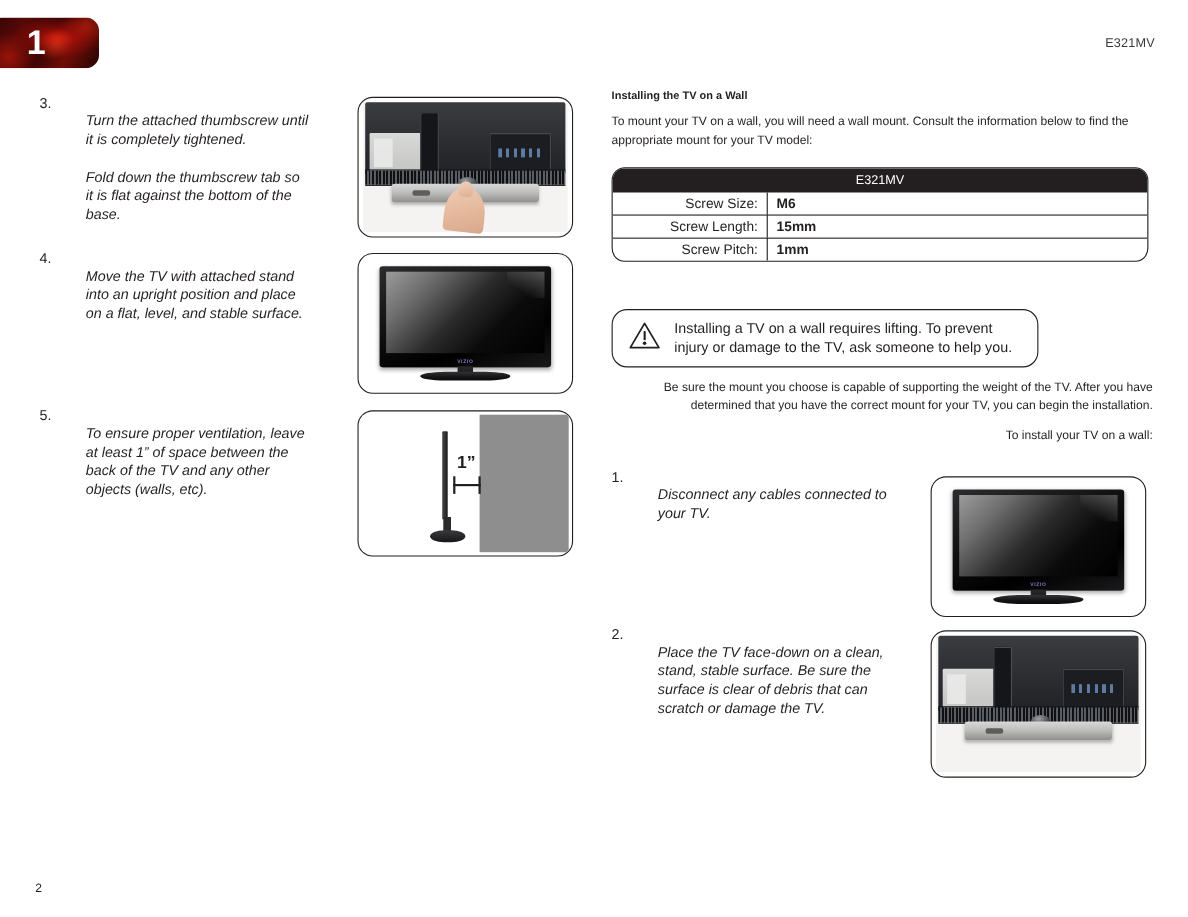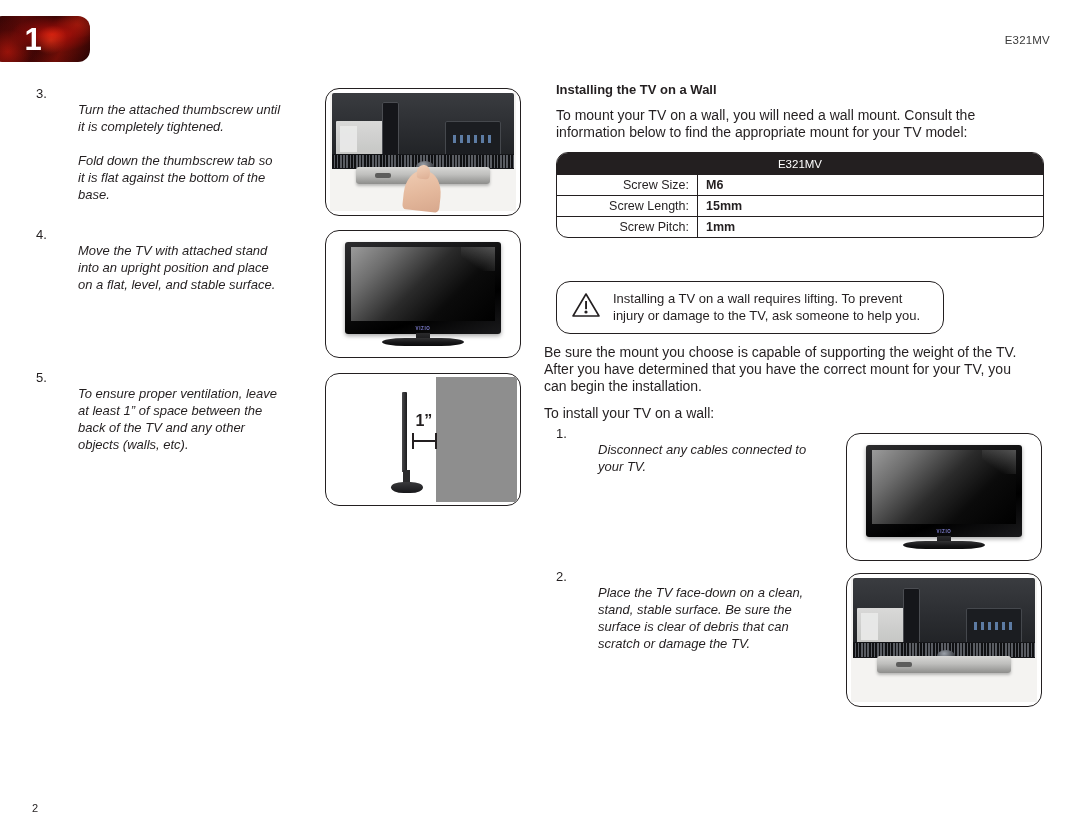--- a/index.html
+++ b/index.html
@@ -227,27 +227,27 @@
   .clear-diagram .dim-line:before { left:0; }
   .clear-diagram .dim-line:after  { right:0; }
   .clear-diagram .dim-label {
     position:absolute; left:46%; top:28%;
     font-size:16px; font-weight:600; color:#231f20;
   }
 
   
   #right-col { position: absolute; left: 556px; top: 82px; width: 490px; }
   #section-heading {
-    font-size: 13px;
+    font-size: 10px;
     font-weight: bold;
     margin: 0 0 10px 0;
     color:#231f20;
   }
   .para {
-    font-size: 14px;
+    font-size: 11px;
     line-height: 17px;
     margin: 0 0 10px 0;
     color:#231f20;
   }
 
   
   #spec-table {
     position: absolute;
     left: 556px; top: 152px;
     width: 488px;
@@ -299,22 +299,23 @@
     align-items: center;
     gap: 12px;
   }
   #warning-text {
     font-size: 13px;
     line-height: 17px;
   }
 
   #after-table-text {
     position: absolute;
-    left: 544px; top: 344px;
+    left: 556px; top: 344px;
     width: 492px;
+    text-align: right;
   }
 
   #install-steps { position: absolute; left: 556px; top: 425px; width: 275px; }
   #install-steps .step { position: static; margin-bottom: 0; }
   #install-step-2 { position: absolute; left: 556px; top: 568px; width: 275px; }
 
   #page-number {
     position: absolute;
     left: 32px; top: 802px;
     font-size: 11px;

